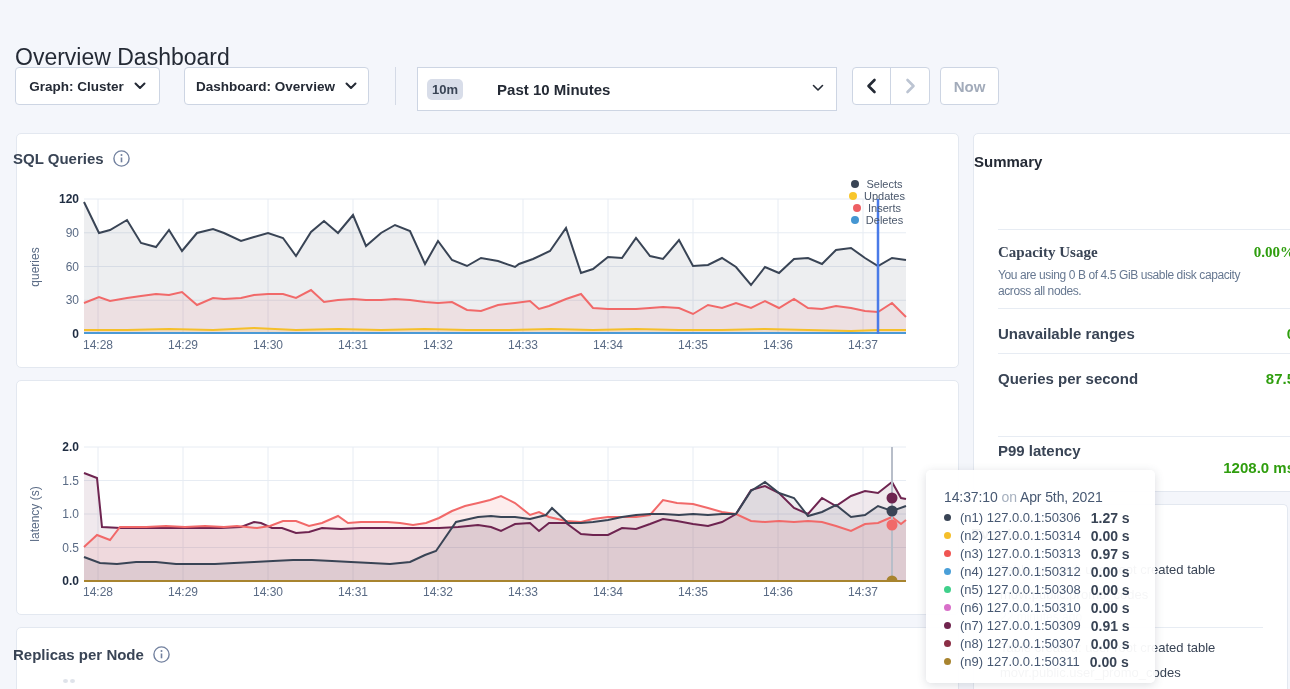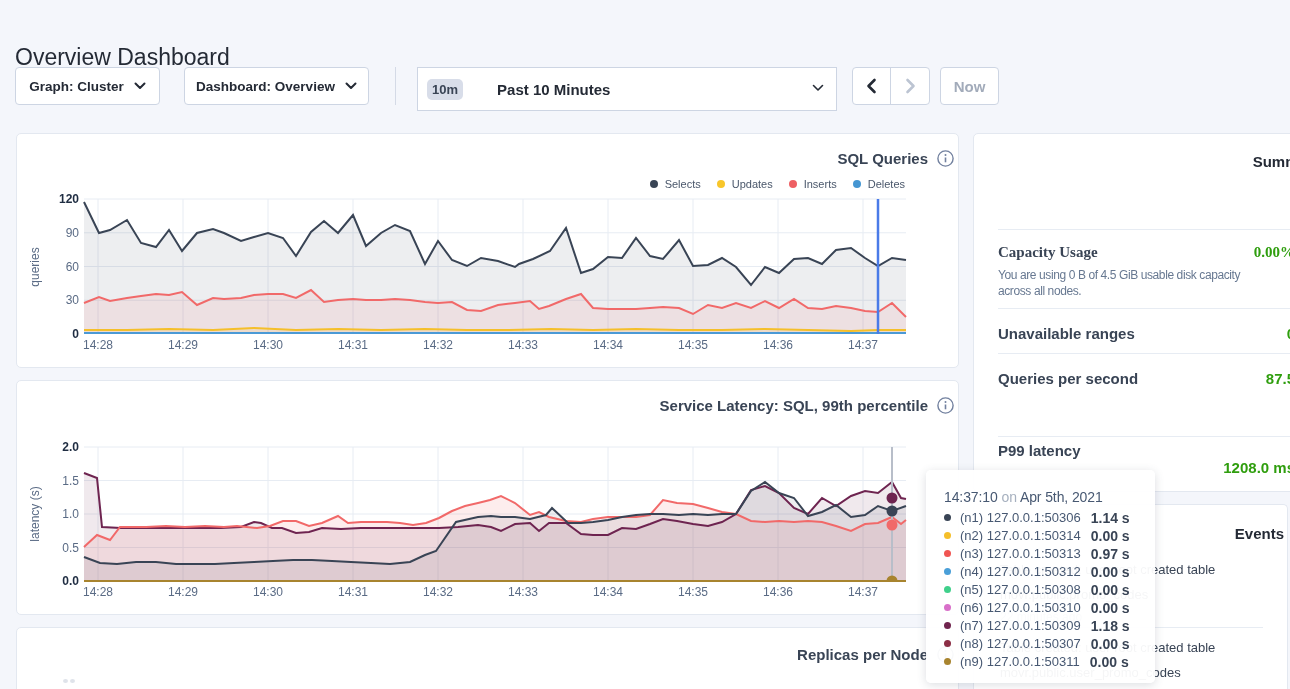--- a/index.html
+++ b/index.html
@@ -13,25 +13,25 @@
 .badge { margin-left:9px; background:#d8dde9; border-radius:5px; padding:3px 5px; font-size:13px; font-weight:700; color:#394455; }
 .tstext { margin-left:34px; font-size:15px; font-weight:700; color:#242a35; }
 .arrowbox { position:absolute; left:852px; top:67px; width:78px; height:38px; background:#fff;
   border:1px solid #cdd5e3; border-radius:4px; display:flex; }
 .arrowbox .half { width:50%; display:flex; align-items:center; justify-content:center; }
 .arrowbox .half:first-child { border-right:1px solid #cdd5e3; }
 .nowbtn { position:absolute; left:940px; top:67px; width:59px; height:38px; background:#fff;
   border:1px solid #cdd5e3; border-radius:4px; display:flex; align-items:center; justify-content:center;
   font-size:15px; font-weight:700; color:#a2abba; }
 .panel { position:absolute; background:#fff; border:1px solid #e3e8f0; border-radius:5px; }
-.ctitle { position:absolute; left:0; top:16px; width:100%; display:flex; align-items:center; justify-content:flex-end;
+.ctitle { position:absolute; left:0; top:16px; width:100%; display:flex; align-items:center; justify-content:flex-start;
   font-size:15px; font-weight:700; color:#394455; }
 .ax { font-size:12px; fill:#5a6b85; font-family:"Liberation Sans",sans-serif; }
 .axb { font-size:12px; font-weight:700; fill:#1f2d42; font-family:"Liberation Sans",sans-serif; }
-.legend { position:absolute; right:53px; top:44px; display:flex; align-items:center; font-size:11px; color:#4a576b; }
+.legend { position:absolute; right:53px; top:44px; display:flex; align-items:center; font-size:11px; color:#4a576b;flex-direction:column; }
 .legend .it { display:flex; align-items:center; margin-left:16px; }
 .legend .dot { width:8px; height:8px; border-radius:50%; margin-right:7px; }
 .sumrow { position:absolute; left:24px; right:26px; display:flex; align-items:baseline; }
 .sl { font-size:15px; font-weight:700; color:#394455; }
 .sv { margin-left:auto; font-size:15px; font-weight:700; color:#2f9e0e; }
 .slink { font-size:15px; font-weight:700; color:#2b7ce2; margin-left:14px; }
 .sdesc { position:absolute; left:24px; font-size:12px; letter-spacing:-0.4px; color:#677891; line-height:16px; white-space:nowrap; }
 .sep { position:absolute; left:24px; right:24px; height:1px; background:#e7ecf3; }
 .ev { position:absolute; left:26px; font-size:13px; white-space:nowrap; color:#394455; line-height:25px; }
 .tooltip { position:absolute; left:926px; top:470px; width:229px; height:213px;
@@ -165,25 +165,20 @@
 <text x="251" y="215" class="ax" text-anchor="middle">14:30</text>
 <text x="336" y="215" class="ax" text-anchor="middle">14:31</text>
 <text x="421" y="215" class="ax" text-anchor="middle">14:32</text>
 <text x="506" y="215" class="ax" text-anchor="middle">14:33</text>
 <text x="591" y="215" class="ax" text-anchor="middle">14:34</text>
 <text x="676" y="215" class="ax" text-anchor="middle">14:35</text>
 <text x="761" y="215" class="ax" text-anchor="middle">14:36</text>
 <text x="846" y="215" class="ax" text-anchor="middle">14:37</text>
 <text x="22" y="133" class="ax" text-anchor="middle" transform="rotate(-90 22 133)">latency (s)</text>
 </svg>
-<div class="ctitle" style="transform:translateX(-4px);">Service Latency: SQL, 99th percentile<svg width="17" height="17" viewBox="0 0 17 17" style="margin-left:9px">
-        <circle cx="8.5" cy="8.5" r="7.6" fill="none" stroke="#72819f" stroke-width="1.4"></circle>
-        <line x1="8.5" y1="7.5" x2="8.5" y2="12.3" stroke="#72819f" stroke-width="1.6"></line>
-        <circle cx="8.5" cy="4.9" r="1.0" fill="#72819f"></circle>
-      </svg></div>
 </div>
 
 <div class="panel" style="left:16px;top:627px;width:943px;height:120px;">
 <div class="ctitle" style="top:18px;transform:translateX(-4px);">Replicas per Node<svg width="17" height="17" viewBox="0 0 17 17" style="margin-left:9px">
         <circle cx="8.5" cy="8.5" r="7.6" fill="none" stroke="#72819f" stroke-width="1.4"></circle>
         <line x1="8.5" y1="7.5" x2="8.5" y2="12.3" stroke="#72819f" stroke-width="1.6"></line>
         <circle cx="8.5" cy="4.9" r="1.0" fill="#72819f"></circle>
       </svg></div>
 </div>
 
@@ -218,21 +213,21 @@
 <div class="ev" style="top:100px;font-size:12px;color:#9aa6ba;">22 minutes ago</div>
 <div class="sep" style="top:122px;"></div>
 <div class="ev" style="top:130px;">Table created: user root created table<br>movr.public.user_promo_codes</div>
 </div>
 
 <div class="tooltip">
 <div class="thead">14:37:10 <span class="on">on</span> Apr 5th, 2021</div>
 <div class="trow">
       <span class="tdot" style="background:#394455"></span>
       <span class="tlab">(n1) 127.0.0.1:50306</span>
-      <span class="tval">1.14 s</span>
+      <span class="tval">1.27 s</span>
     </div>
 <div class="trow">
       <span class="tdot" style="background:#f5bf2a"></span>
       <span class="tlab">(n2) 127.0.0.1:50314</span>
       <span class="tval">0.00 s</span>
     </div>
 <div class="trow">
       <span class="tdot" style="background:#f05552"></span>
       <span class="tlab">(n3) 127.0.0.1:50313</span>
       <span class="tval">0.97 s</span>
@@ -248,21 +243,21 @@
       <span class="tval">0.00 s</span>
     </div>
 <div class="trow">
       <span class="tdot" style="background:#d86fc9"></span>
       <span class="tlab">(n6) 127.0.0.1:50310</span>
       <span class="tval">0.00 s</span>
     </div>
 <div class="trow">
       <span class="tdot" style="background:#70254e"></span>
       <span class="tlab">(n7) 127.0.0.1:50309</span>
-      <span class="tval">1.18 s</span>
+      <span class="tval">0.91 s</span>
     </div>
 <div class="trow">
       <span class="tdot" style="background:#8b2e45"></span>
       <span class="tlab">(n8) 127.0.0.1:50307</span>
       <span class="tval">0.00 s</span>
     </div>
 <div class="trow">
       <span class="tdot" style="background:#a8842f"></span>
       <span class="tlab">(n9) 127.0.0.1:50311</span>
       <span class="tval">0.00 s</span>

